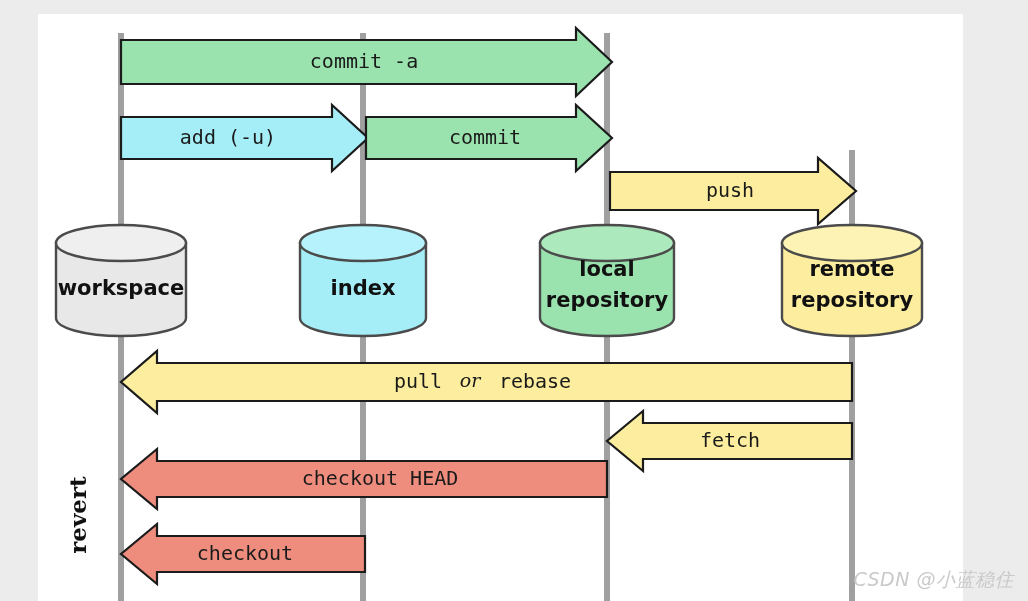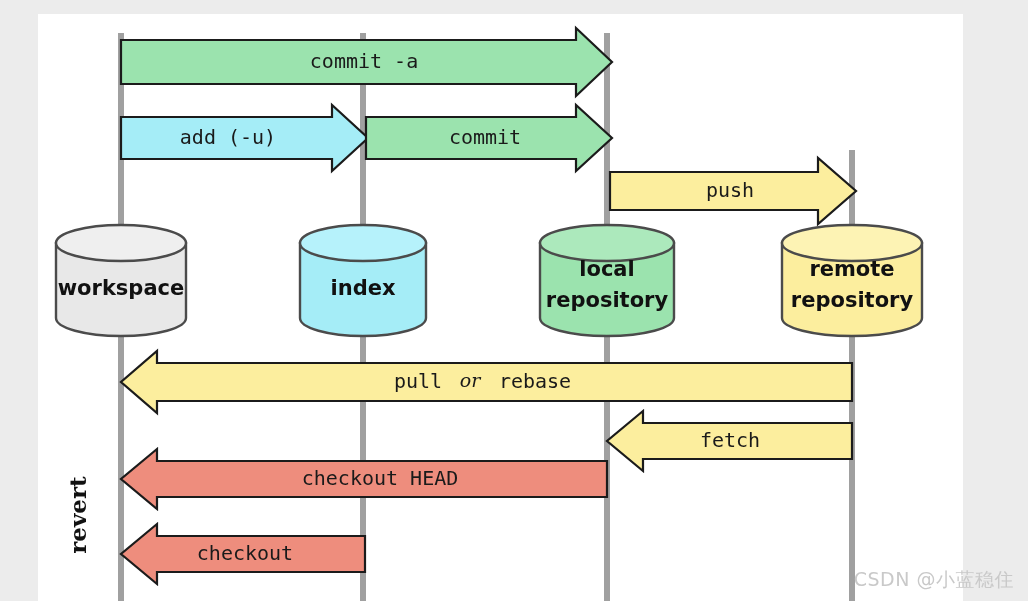--- a/index.html
+++ b/index.html
@@ -87,20 +87,21 @@
   }
   #watermark {
     position: absolute;
     right: 14px;
     bottom: 8px;
     font-family: "DejaVu Sans", "Liberation Sans", sans-serif;
     font-size: 19px;
     color: #c9c9c9;
     letter-spacing: 0.5px;
     white-space: nowrap;
+    font-style: italic;
   }
 </style>
 </head>
 <body>
 
 <div id="page">
 
   <div id="card"></div>
 
   <div id="canvas">

